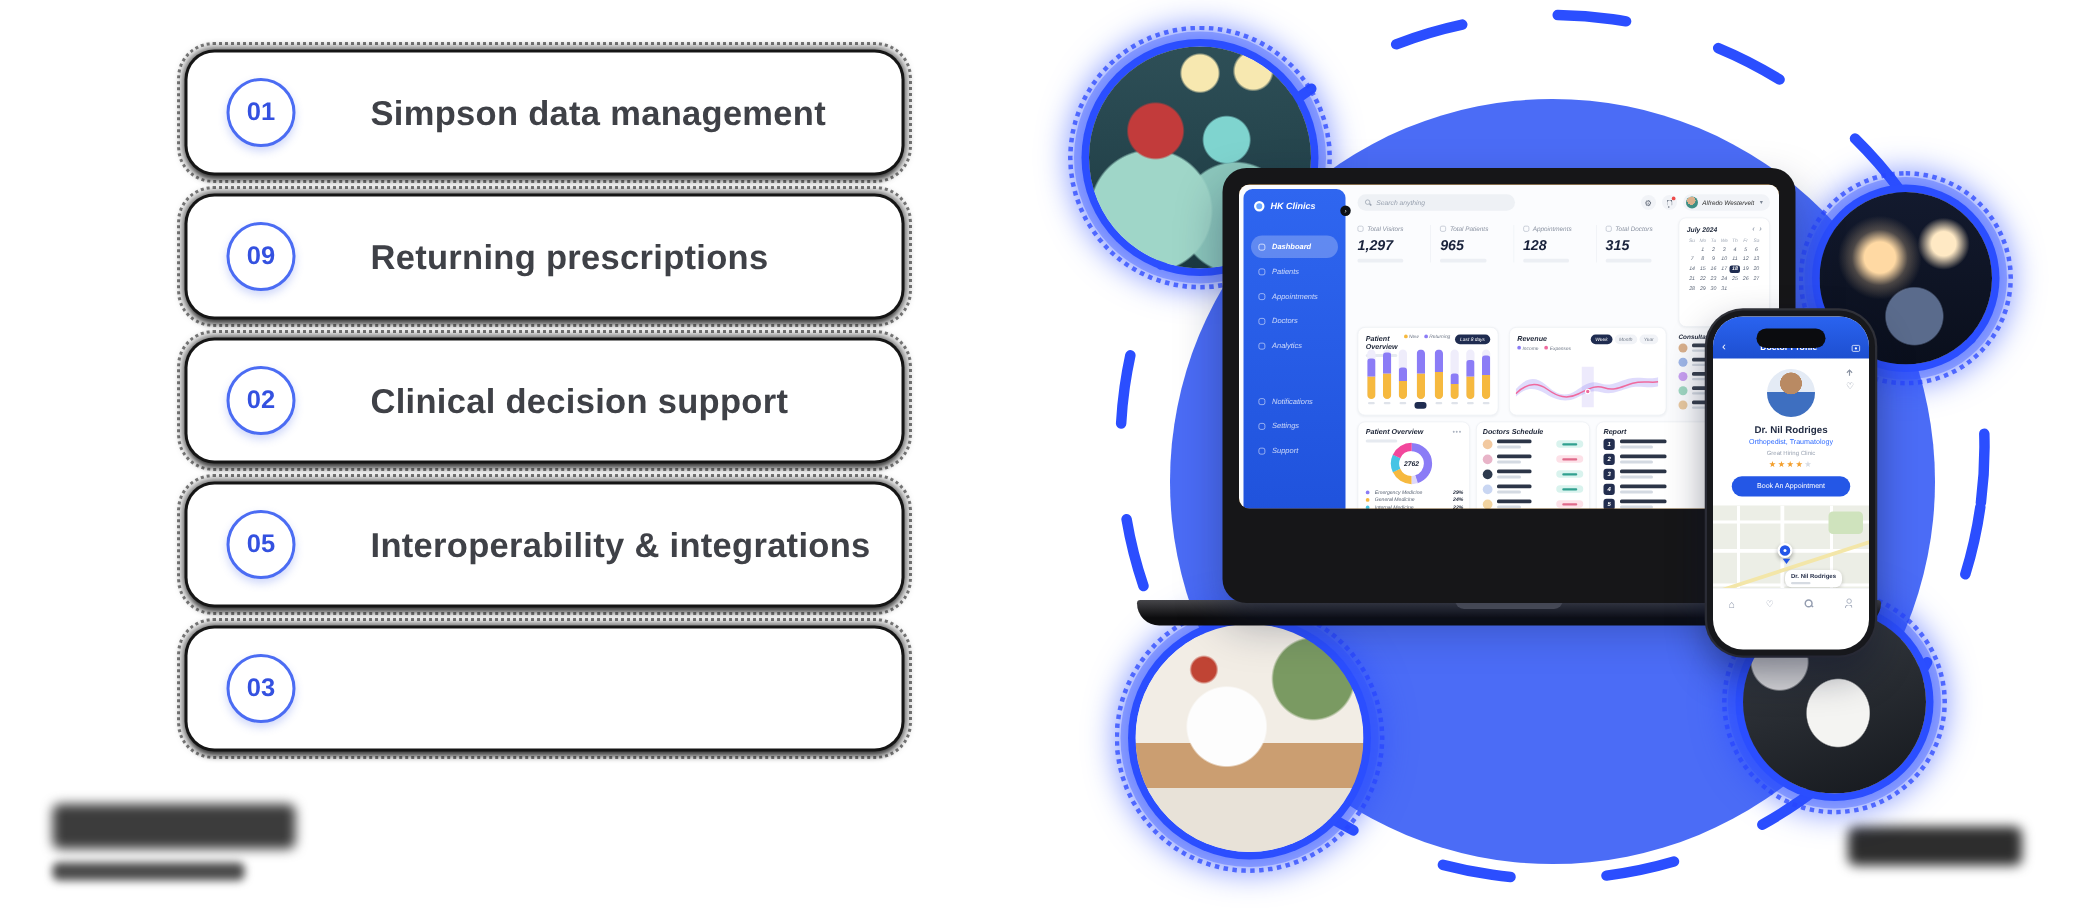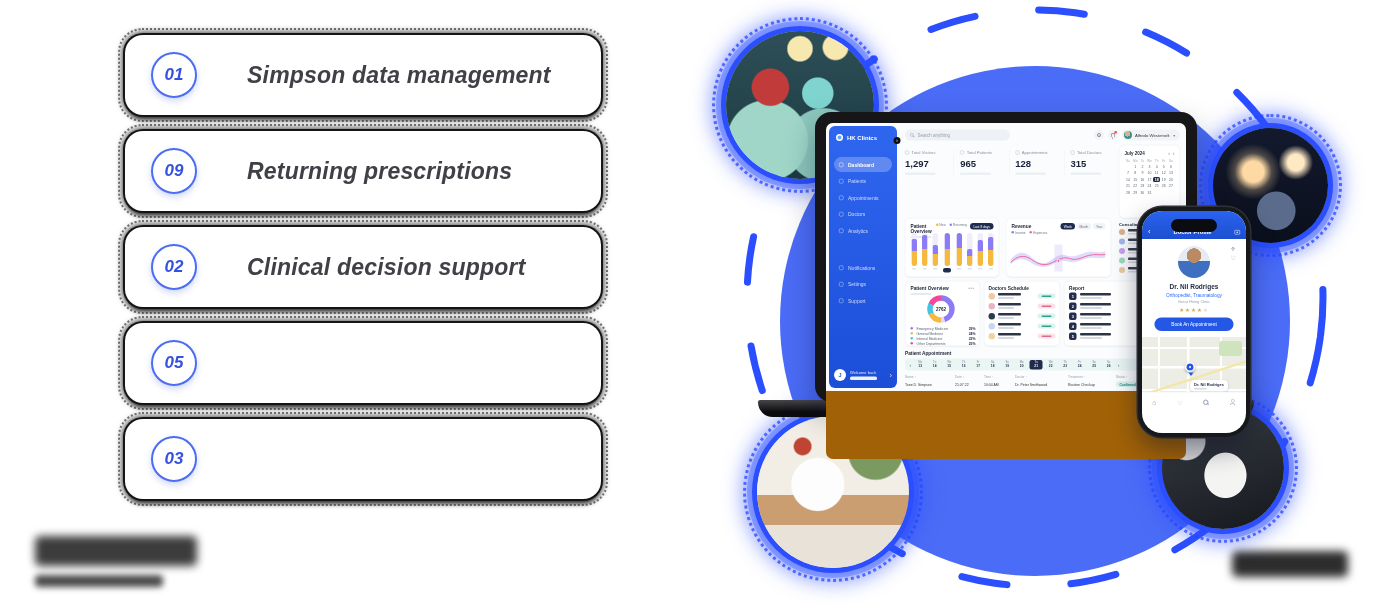--- a/index.html
+++ b/index.html
@@ -3,21 +3,21 @@
 <meta charset="utf-8">
 <style>
   html,body{margin:0;padding:0;background:#fff;}
   *{box-sizing:border-box;font-family:"Liberation Sans","DejaVu Sans",sans-serif;}
   .canvas{position:relative;width:1400px;height:612px;overflow:hidden;background:#fff;}
 
   
   .features{position:absolute;left:125px;top:35px;width:476px;}
   .feature-card{position:relative;height:80px;margin-bottom:16px;background:#fff;border-radius:18px;
     display:flex;align-items:center;
-    box-shadow:0 0 0 2px #151515,0 0 6px 3px rgba(0,0,0,.75),0 7px 4px -2px rgba(0,0,0,.55);font-style:italic;}
+    box-shadow:0 0 0 2px #151515,0 0 6px 3px rgba(0,0,0,.75),0 7px 4px -2px rgba(0,0,0,.55);}
   .feature-card::after{content:'';position:absolute;inset:-7px;border-radius:24px;
     border:2px dotted rgba(15,15,15,.55);pointer-events:none;}
   .feature-num{width:46px;height:46px;margin-left:26px;border:2.5px solid #4b6cf3;border-radius:50%;
     color:#3451e0;font-size:17px;font-weight:bold;display:flex;align-items:center;justify-content:center;
     background:#fff;box-shadow:0 3px 6px rgba(66,99,235,.25);flex:0 0 auto;}
   .feature-label{margin-left:50px;font-size:23px;font-weight:600;color:#3f4147;letter-spacing:.2px;}
 
   
   .blur-logo{position:absolute;left:35px;top:536px;}
   .bl1{width:162px;height:30px;background:#3c3c3c;border-radius:5px;filter:blur(4px);}
@@ -56,21 +56,21 @@
     radial-gradient(circle at 20% 28%,#d8d8da 0 14%,transparent 15%),
     linear-gradient(160deg,#3a3f46,#15181d);}
 
   
   .laptop-base{position:absolute;left:758px;top:400px;width:496px;height:17px;
     background:linear-gradient(180deg,#46464a,#0c0c0e 70%);border-radius:3px 3px 20px 20px;}
   .laptop-notch{position:absolute;left:50%;transform:translateX(-50%);top:0;width:72px;height:6px;
     background:#5a5a5f;border-radius:0 0 8px 8px;}
   .laptop-screen{position:absolute;left:815px;top:112px;width:382px;height:290px;background:#161618;
     border-radius:16px;padding:11px;box-shadow:0 14px 30px rgba(15,25,60,.35);}
-  .screen{position:relative;width:360px;height:336px;background:#a16207;border-radius:7px;overflow:hidden;}
+  .screen{position:relative;width:360px;height:216px;background:#a16207;border-radius:7px;overflow:hidden;font-style:italic;}
   .dash{position:absolute;left:0;top:0;width:720px;height:536px;background:#fbfcfe;
     transform:scale(.5);transform-origin:0 0;}
 
   
   .side{position:absolute;left:6px;top:6px;bottom:6px;width:136px;border-radius:12px;
     background:linear-gradient(180deg,#2f66f0,#1c4ed8);}
   .side-logo{display:flex;align-items:center;gap:8px;padding:16px 14px 10px;color:#fff;font-weight:bold;font-size:12px;}
   .logo-mark{width:14px;height:14px;border:3px solid #fff;border-radius:50%;background:#6aa6ff;flex:0 0 auto;}
   .collapse-dot{position:absolute;right:-7px;top:22px;width:14px;height:14px;background:#0d1117;border-radius:50%;
     color:#fff;font-size:9px;line-height:14px;text-align:center;}
@@ -264,20 +264,21 @@
       <div class="feature-card">
         <div class="feature-num">09</div>
         <div class="feature-label">Returning prescriptions</div>
       </div>
       <div class="feature-card">
         <div class="feature-num">02</div>
         <div class="feature-label">Clinical decision support</div>
       </div>
       <div class="feature-card">
         <div class="feature-num">05</div>
+        <div class="feature-label">Interoperability &amp; integrations</div>
       </div>
       <div class="feature-card">
         <div class="feature-num">03</div>
       </div>
     </div>
 
   <div class="blur-logo">
     <div class="bl1"></div>
     <div class="bl2"></div>
   </div>

